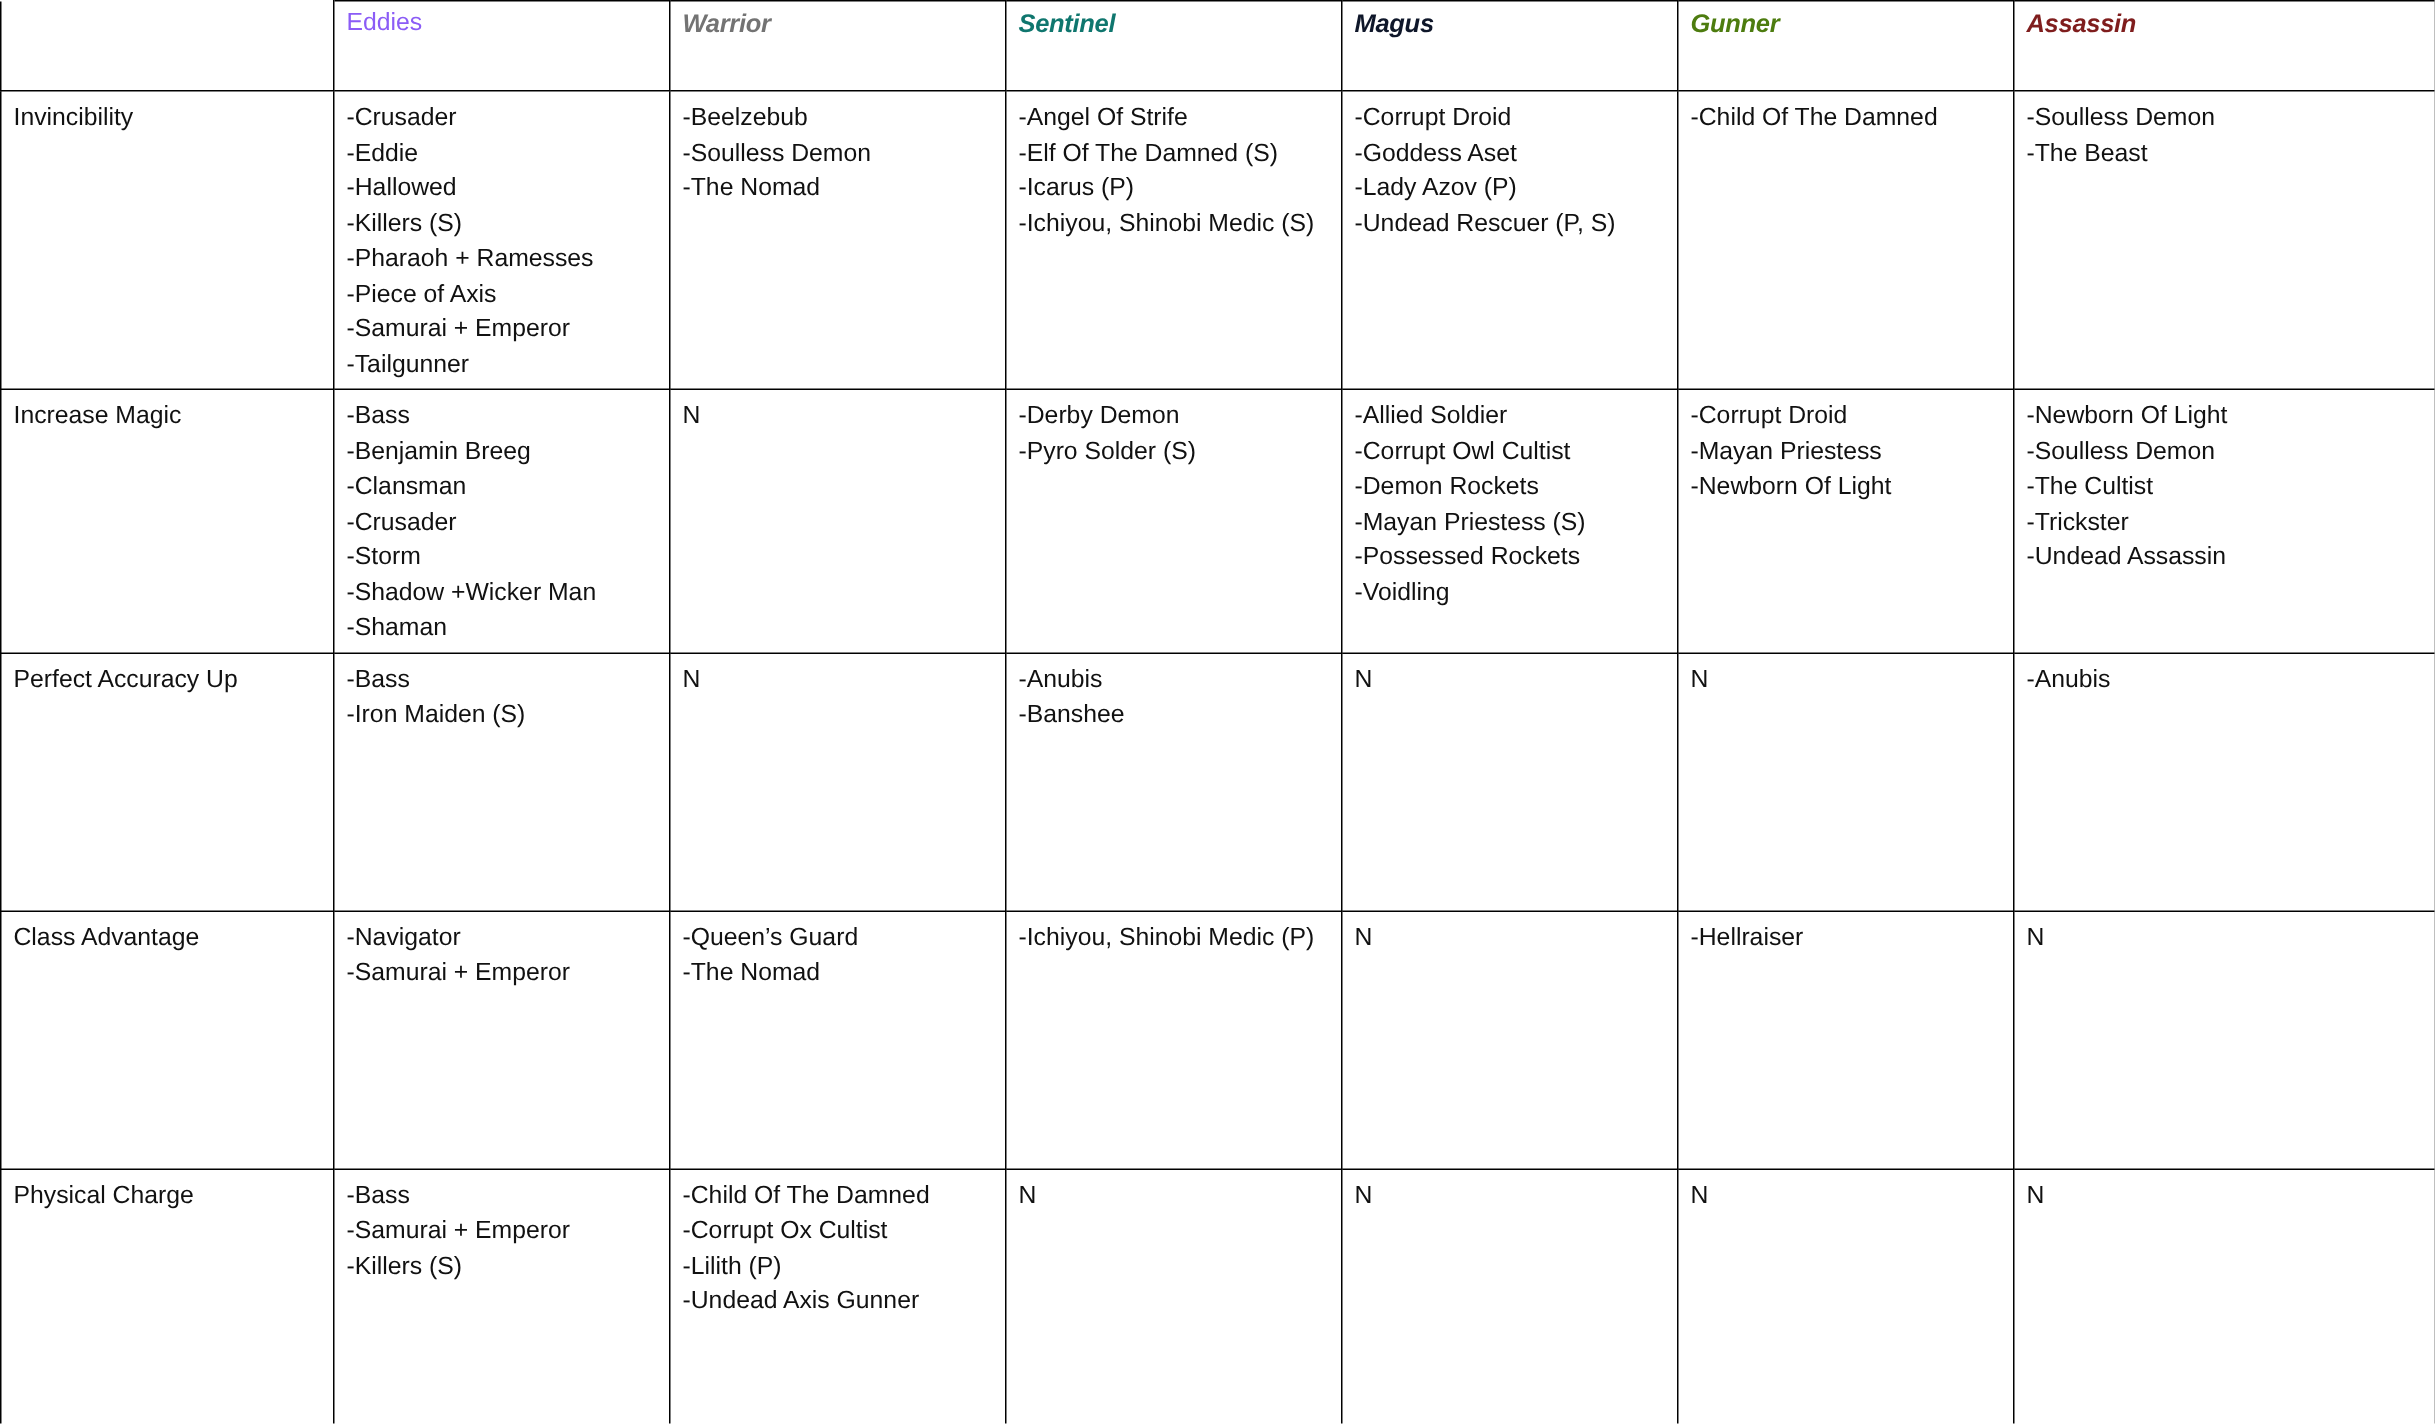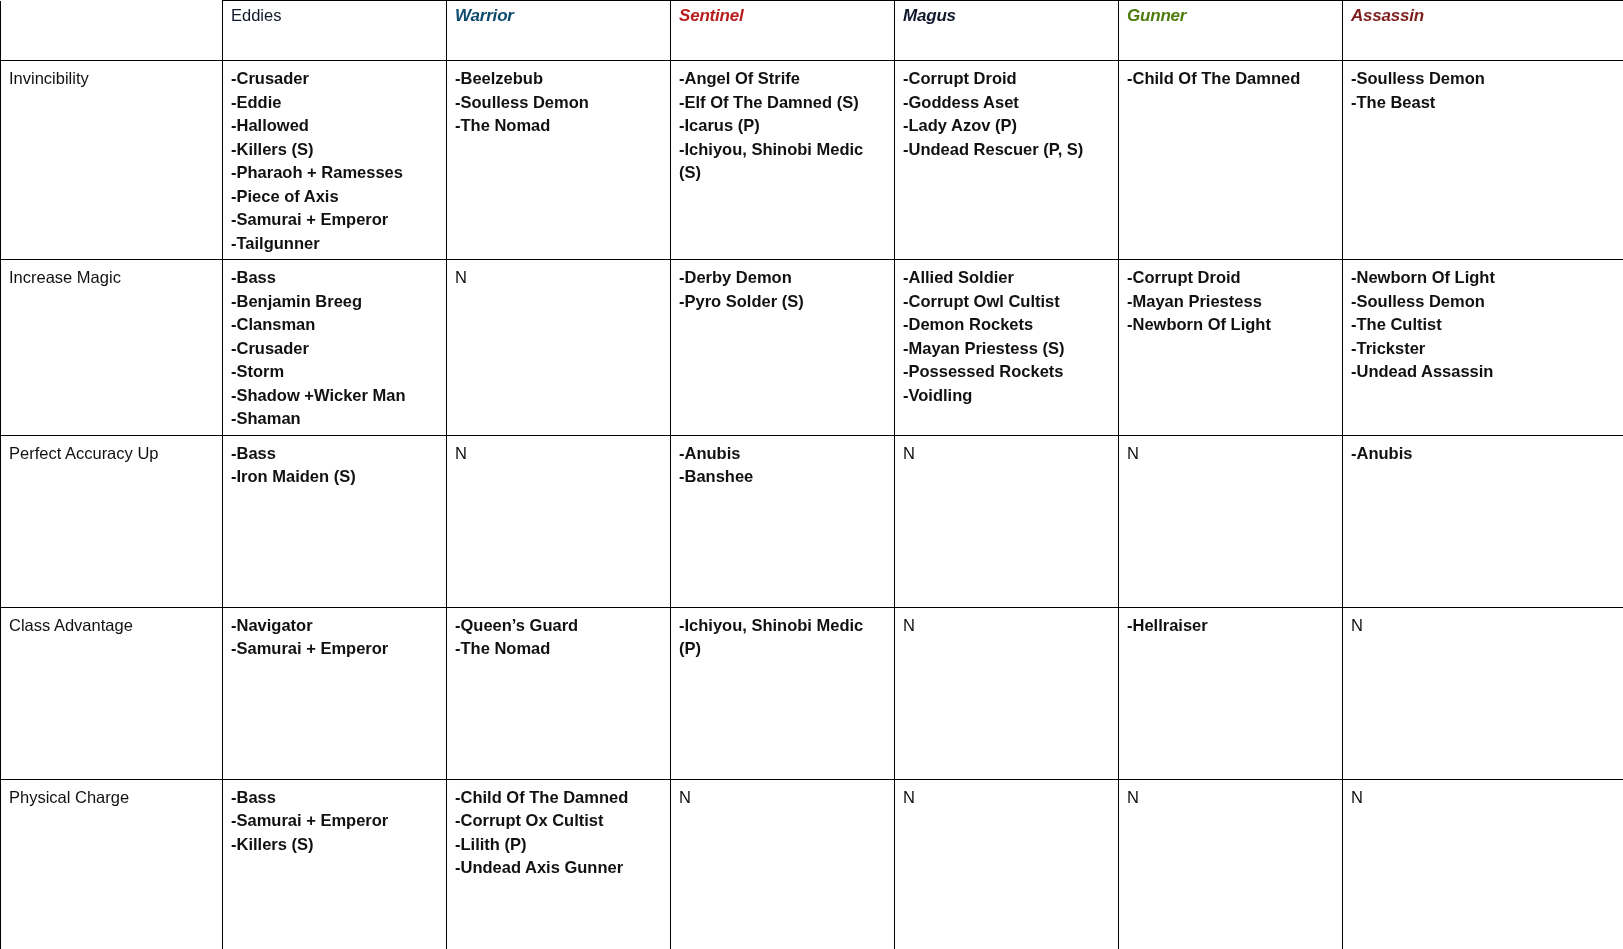--- a/index.html
+++ b/index.html
@@ -65,21 +65,20 @@
   .plain-head {
     font-size: 16.5px;
   }
   .row-label-text {
     font-size: 16.5px;
   }
   ul.entries {
     margin: 0;
     padding: 0;
     list-style: none;
-    font-weight: bold;
   }
   ul.entries li {
     margin: 0;
     padding: 0;
     white-space: normal;
     font-size: 16.5px;
     line-height: 23.5px;
   }
   .none-mark {
     font-size: 16.5px;
@@ -102,23 +101,23 @@
       <col class="c-eddies">
       <col class="c-cls">
       <col class="c-cls">
       <col class="c-cls">
       <col class="c-cls">
       <col class="c-last">
     </colgroup>
     <thead>
       <tr class="header-row">
           <td class="corner-cell"></td>
-          <td><span class="plain-head" style="color: #0f172a;">Eddies</span></td>
-          <td><span class="class-name" style="color: #0c4a6e;">Warrior</span></td>
-          <td><span class="class-name" style="color: #b91c1c;">Sentinel</span></td>
+          <td><span class="plain-head" style="color: #8b5cf6;">Eddies</span></td>
+          <td><span class="class-name" style="color: #737373;">Warrior</span></td>
+          <td><span class="class-name" style="color: #0f766e;">Sentinel</span></td>
           <td><span class="class-name" style="color: #0f172a;">Magus</span></td>
           <td><span class="class-name" style="color: #4d7c0f;">Gunner</span></td>
           <td><span class="class-name" style="color: #7f1d1d;">Assassin</span></td>
         </tr>
     </thead>
     <tbody>
         <tr class="r0">
           <td class="row-label"><span class="row-label-text">Invincibility</span></td>
           <td>
             <ul class="entries">

